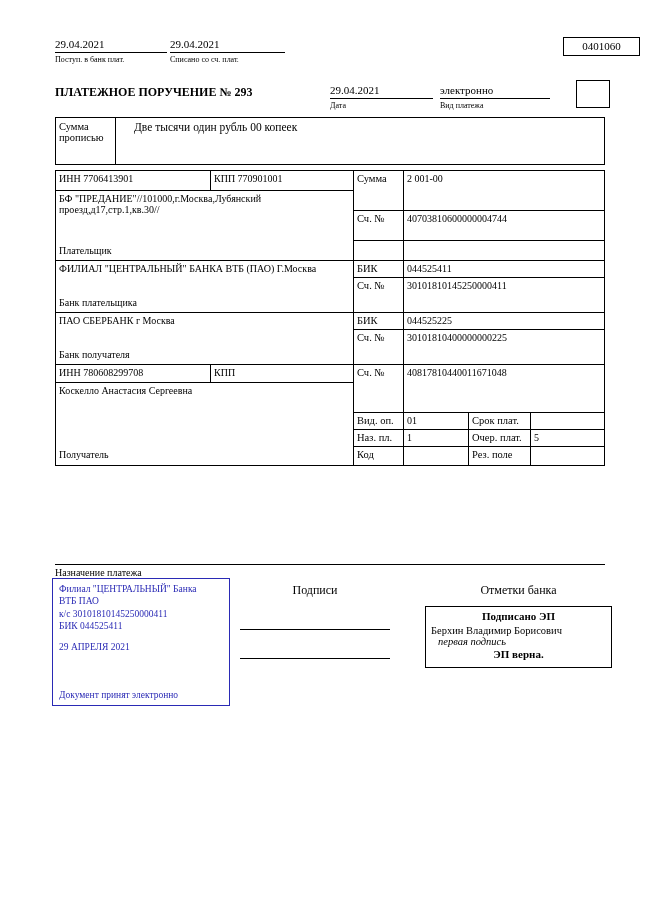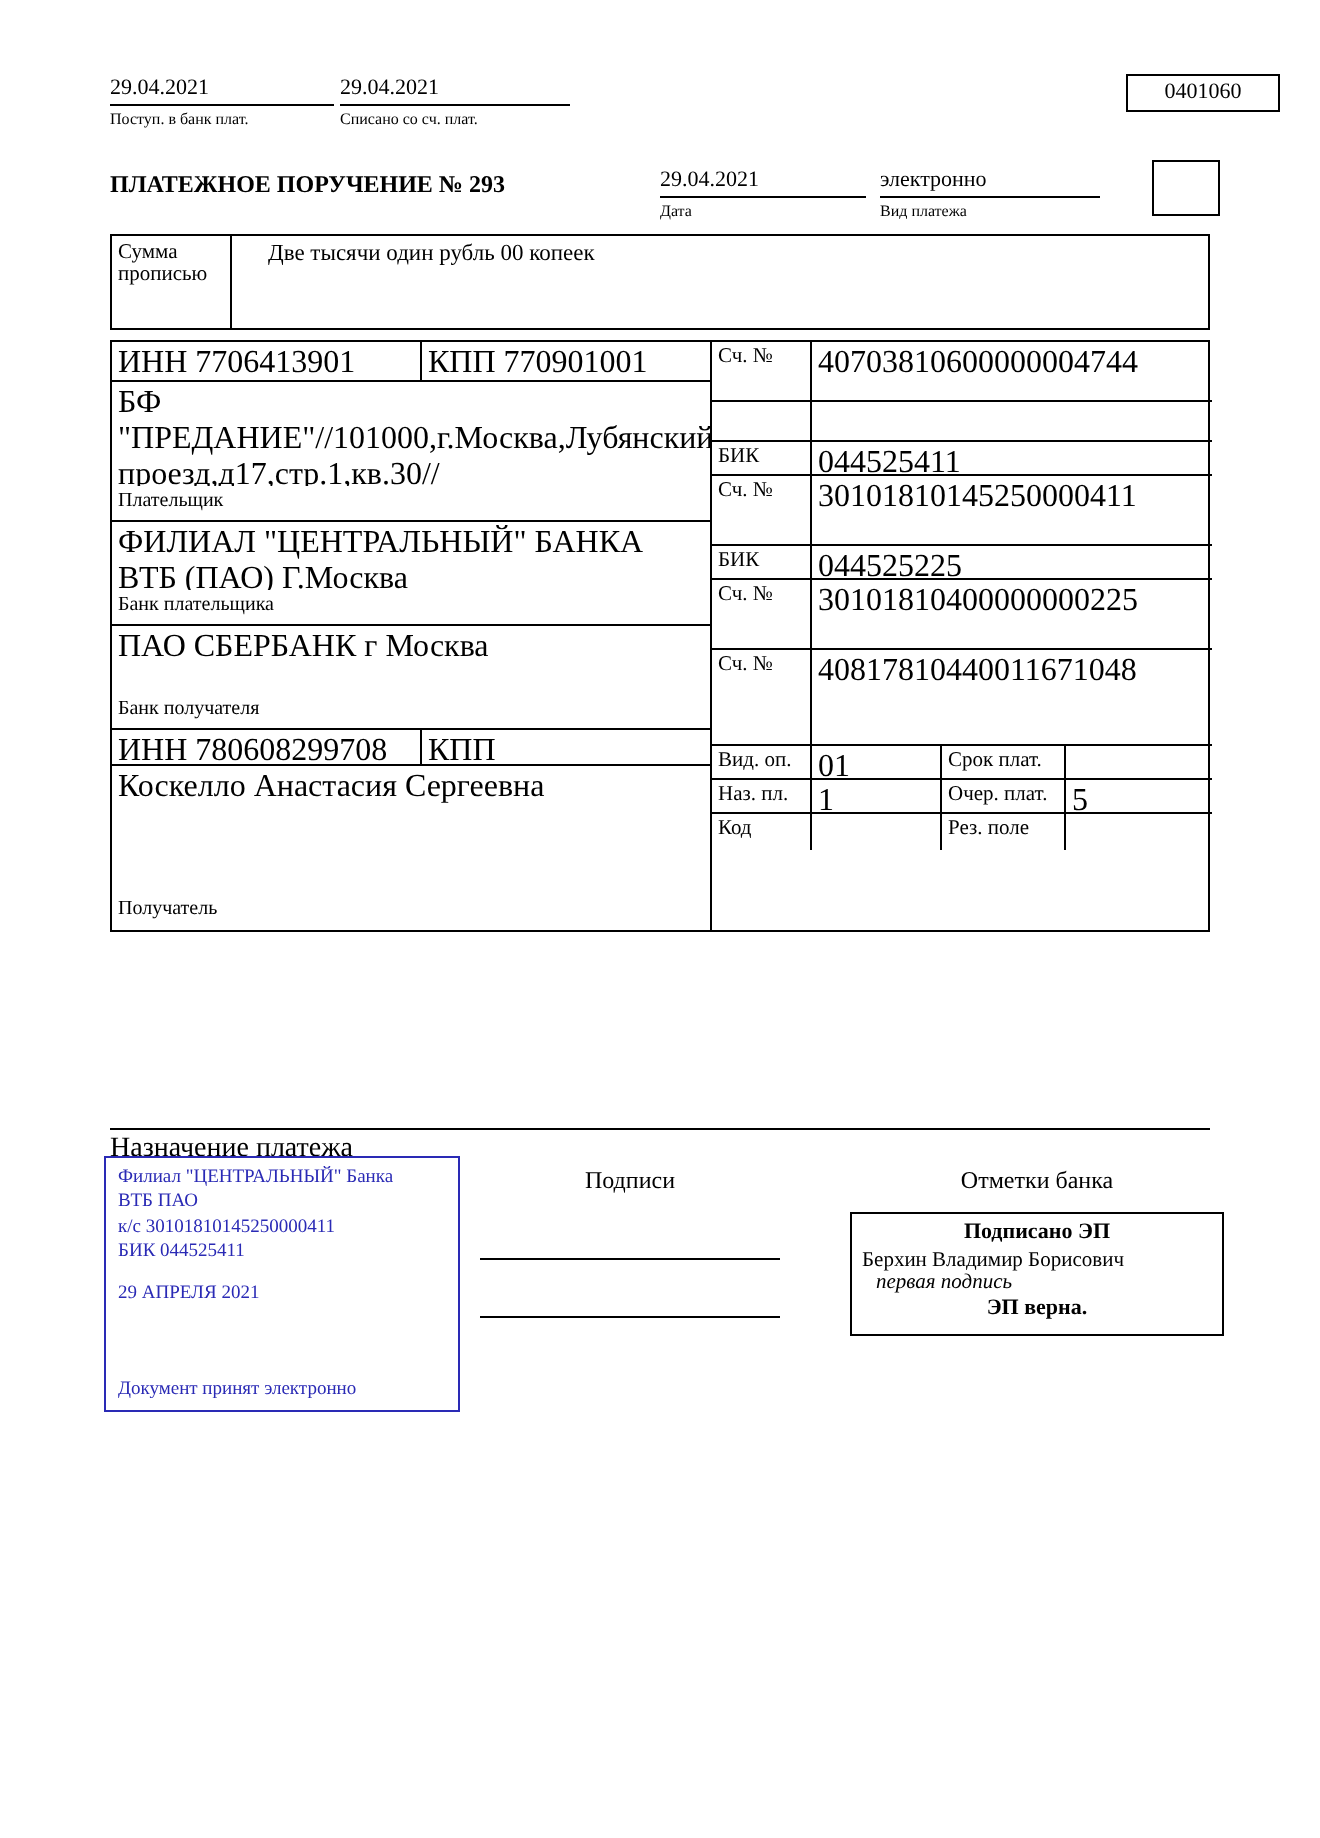--- a/index.html
+++ b/index.html
@@ -2,33 +2,33 @@
 <html style="--stamp-blue: #2a2ab5;"><head>
 <meta charset="utf-8">
 <style>
   * { margin:0; padding:0; box-sizing:border-box; }
   html,body { background:#e8e8e8; }
   body { font-family:"Liberation Serif","DejaVu Serif",serif; color:#000; }
   .page { position:relative; width:660px; height:919px; background:#ffffff; margin:0 auto; overflow:hidden; }
   .abs { position:absolute; }
   .ul { border-bottom:1px solid #000; padding-bottom:2px; }
   .cap-sm { font-size:8px; line-height:1.2; margin-top:2px; }
-  .cap { font-size:14px; }
+  .cap { font-size:10px; }
   .txt { font-size:11px; }
   .b { font-weight:bold; }
   .ctr { text-align:center; }
   .box { border:1px solid #000; }
   
   .tbl { display:flex; border:1px solid #000; }
   .col-l { width:300px; border-right:1px solid #000; display:flex; flex-direction:column; }
   .col-r { width:250px; display:flex; flex-direction:column; }
   .r { display:flex; }
   .bb { border-bottom:1px solid #000; }
   .br { border-right:1px solid #000; }
-  .cell { padding:2px 3px; font-size:16px; overflow:hidden; }
+  .cell { padding:2px 3px; font-size:10px; overflow:hidden; }
   .lbl { font-size:10.5px; }
   .capcell { padding:2px 3px; font-size:10px; display:flex; align-items:flex-start; }
   .w155 { width:155px; } .w50 { width:50px; } .w65 { width:65px; } .w62 { width:62px; } .w73 { width:73px; }
   .f1 { flex:1; }
   .h20{height:20px}.h52{height:52px}.h18{height:18px}.h34{height:34px}.h64{height:64px}
   .h40{height:40px}.h30{height:30px}.h17{height:17px}.h35{height:35px}.h48{height:48px}
   
   .amount-box { display:flex; border:1px solid #000; }
   .amount-box .lab { width:60px; border-right:1px solid #000; padding:3px; font-size:10.5px; }
   .amount-box .val { flex:1; padding:3px 6px; font-size:11.5px; }
@@ -94,20 +94,24 @@
 
       <div class="r h18 bb">
         <div class="cell w155 br">ИНН 780608299708</div>
         <div class="cell f1">КПП</div>
       </div>
       <div class="cell h64">Коскелло Анастасия Сергеевна</div>
       <div class="capcell h18">Получатель</div>
     </div>
 
     <div class="col-r">
+      <div class="r h40 bb">
+        <div class="cell lbl w50 br">Сумма</div>
+        <div class="cell f1">2 001-00</div>
+      </div>
       <div class="r h30 bb">
         <div class="cell lbl w50 br">Сч. №</div>
         <div class="cell f1">40703810600000004744</div>
       </div>
       <div class="r h20 bb">
         <div class="cell w50 br"></div>
         <div class="cell f1"></div>
       </div>
       <div class="r h17 bb">
         <div class="cell lbl w50 br">БИК</div>

